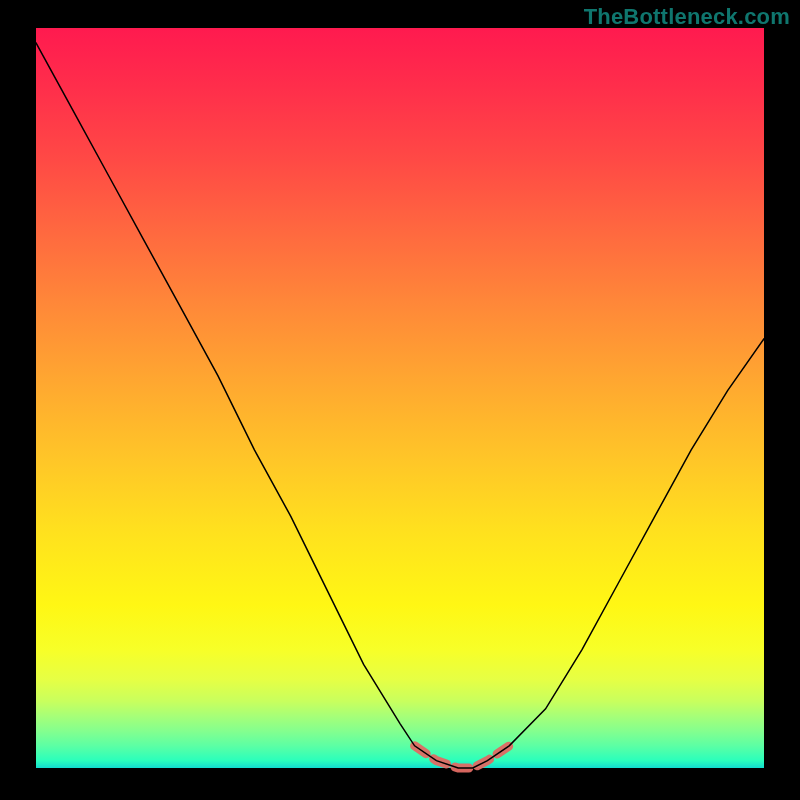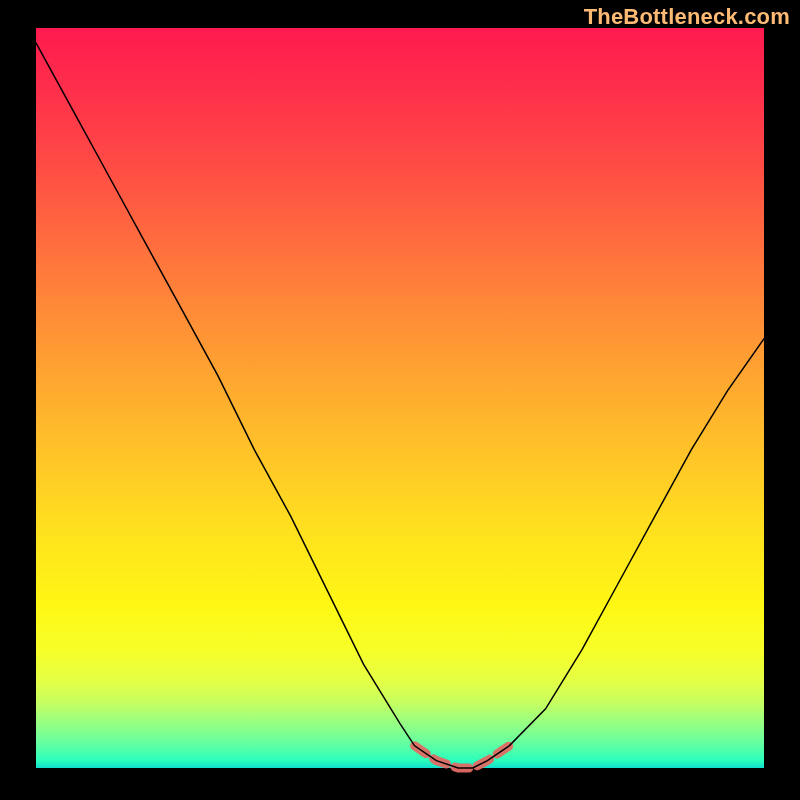--- a/index.html
+++ b/index.html
@@ -16,21 +16,21 @@
     width: 800px;
     height: 800px;
     background: #000;
   }
   .watermark {
     position: absolute;
     top: 4px;
     right: 10px;
     font-size: 22px;
     font-weight: 600;
-    color: #fdba74;
+    color: #0f766e;
     letter-spacing: 0.2px;
     z-index: 10;
   }
   .plot {
     position: absolute;
     left: 36px;
     top: 28px;
     width: 728px;
     height: 740px;
   }

